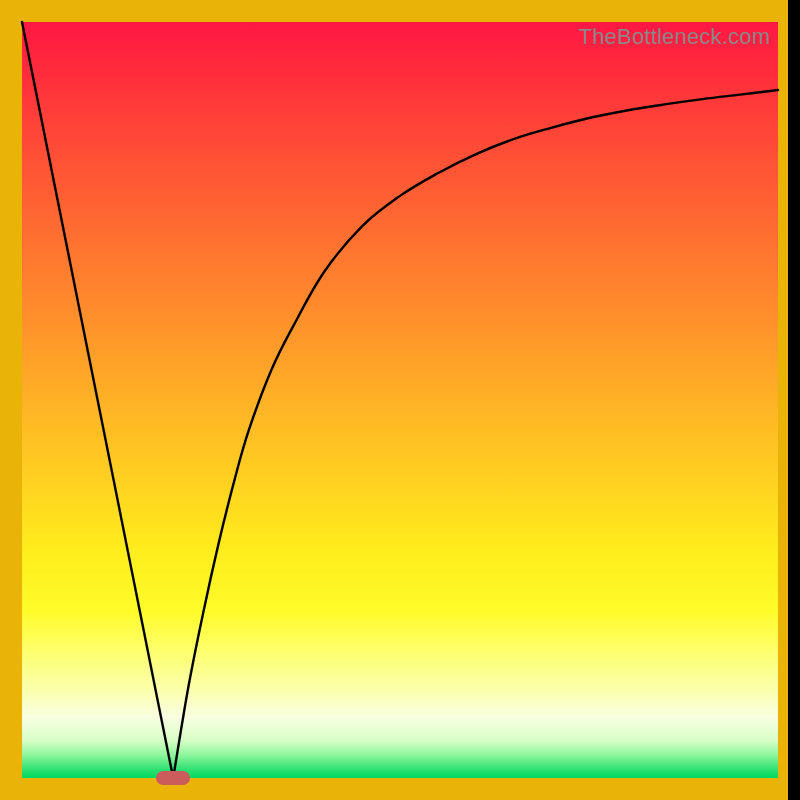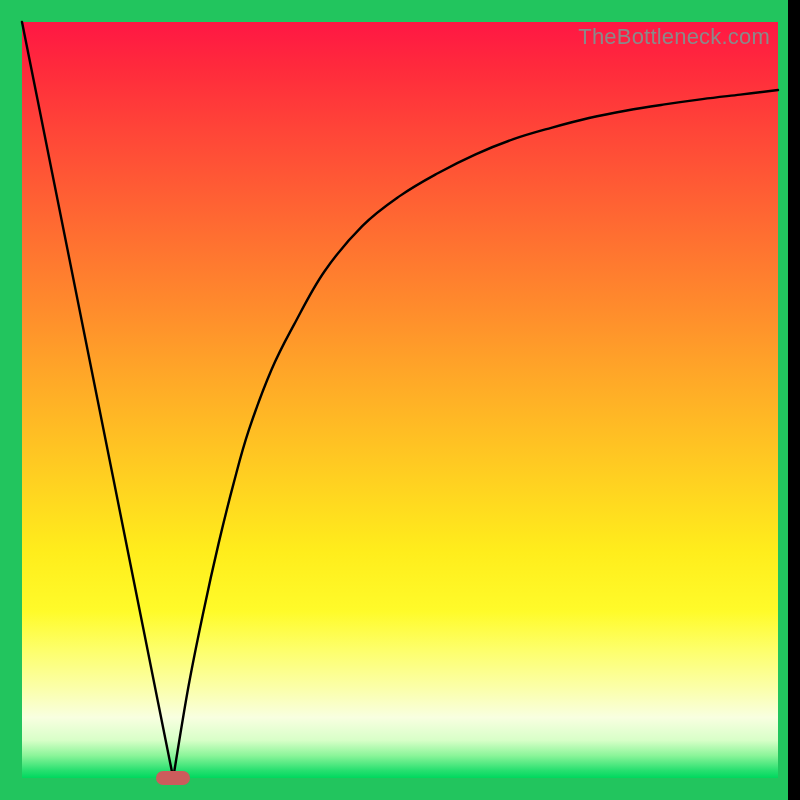--- a/index.html
+++ b/index.html
@@ -7,21 +7,21 @@
     padding: 0;
     width: 800px;
     height: 800px;
     overflow: hidden;
     background: #000;
   }
   .frame {
     position: relative;
     width: 788px;
     height: 800px;
-    background: #22c55e;
+    background: #eab308;
   }
   .plot-area {
     position: absolute;
     left: 22px;
     top: 22px;
     width: 756px;
     height: 756px;
     background: linear-gradient(to bottom,
       #ff1744 0%,
       #ff2a3c 6%,

